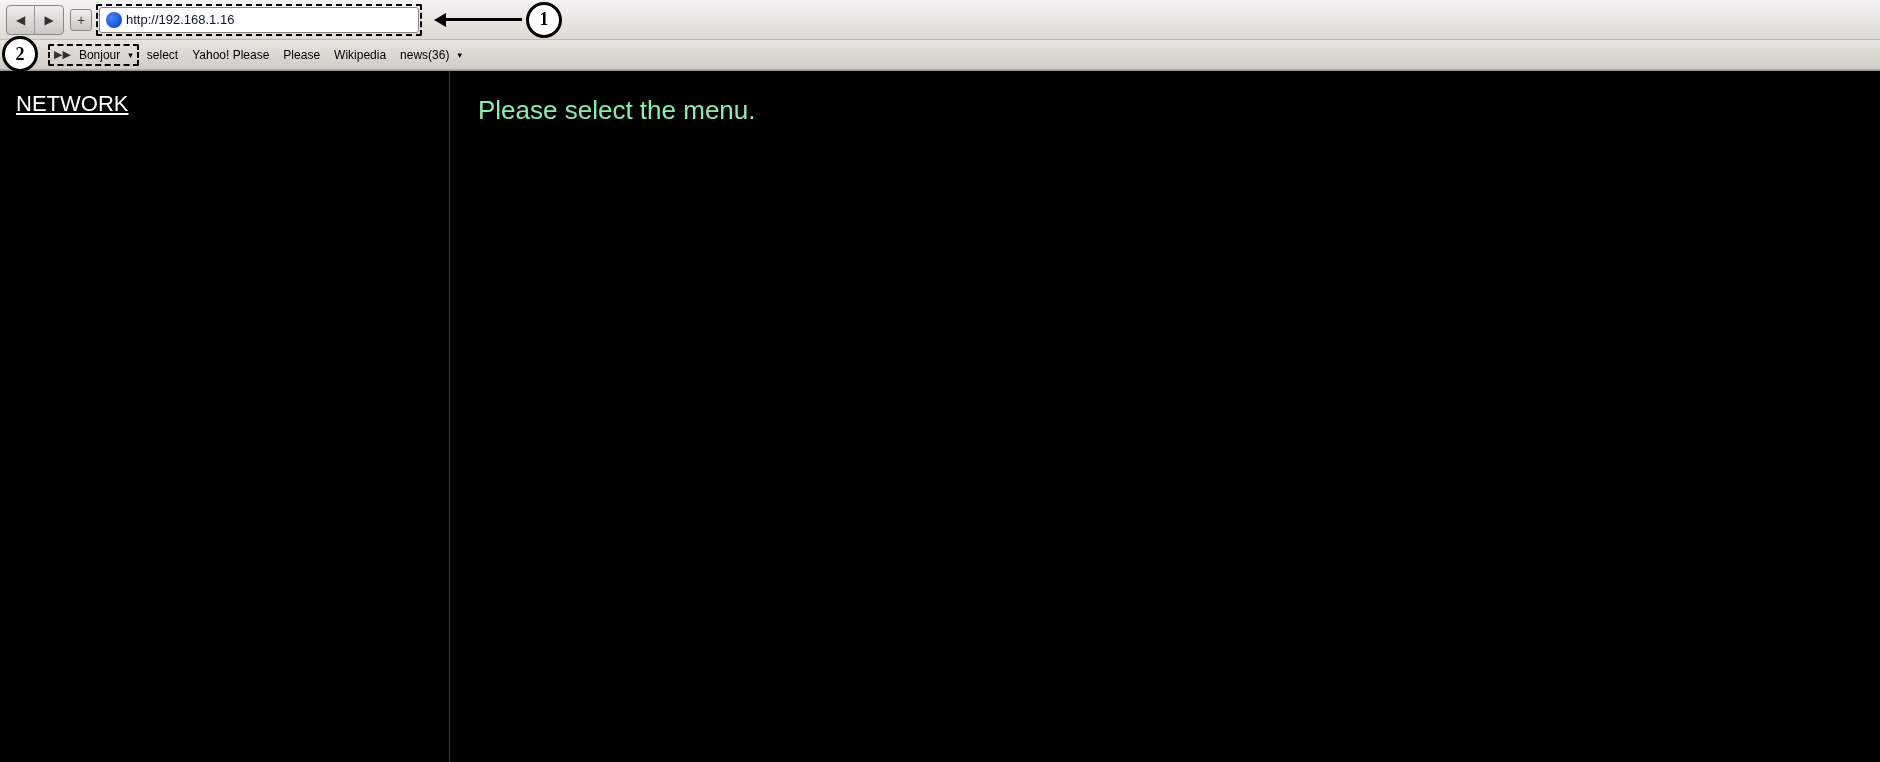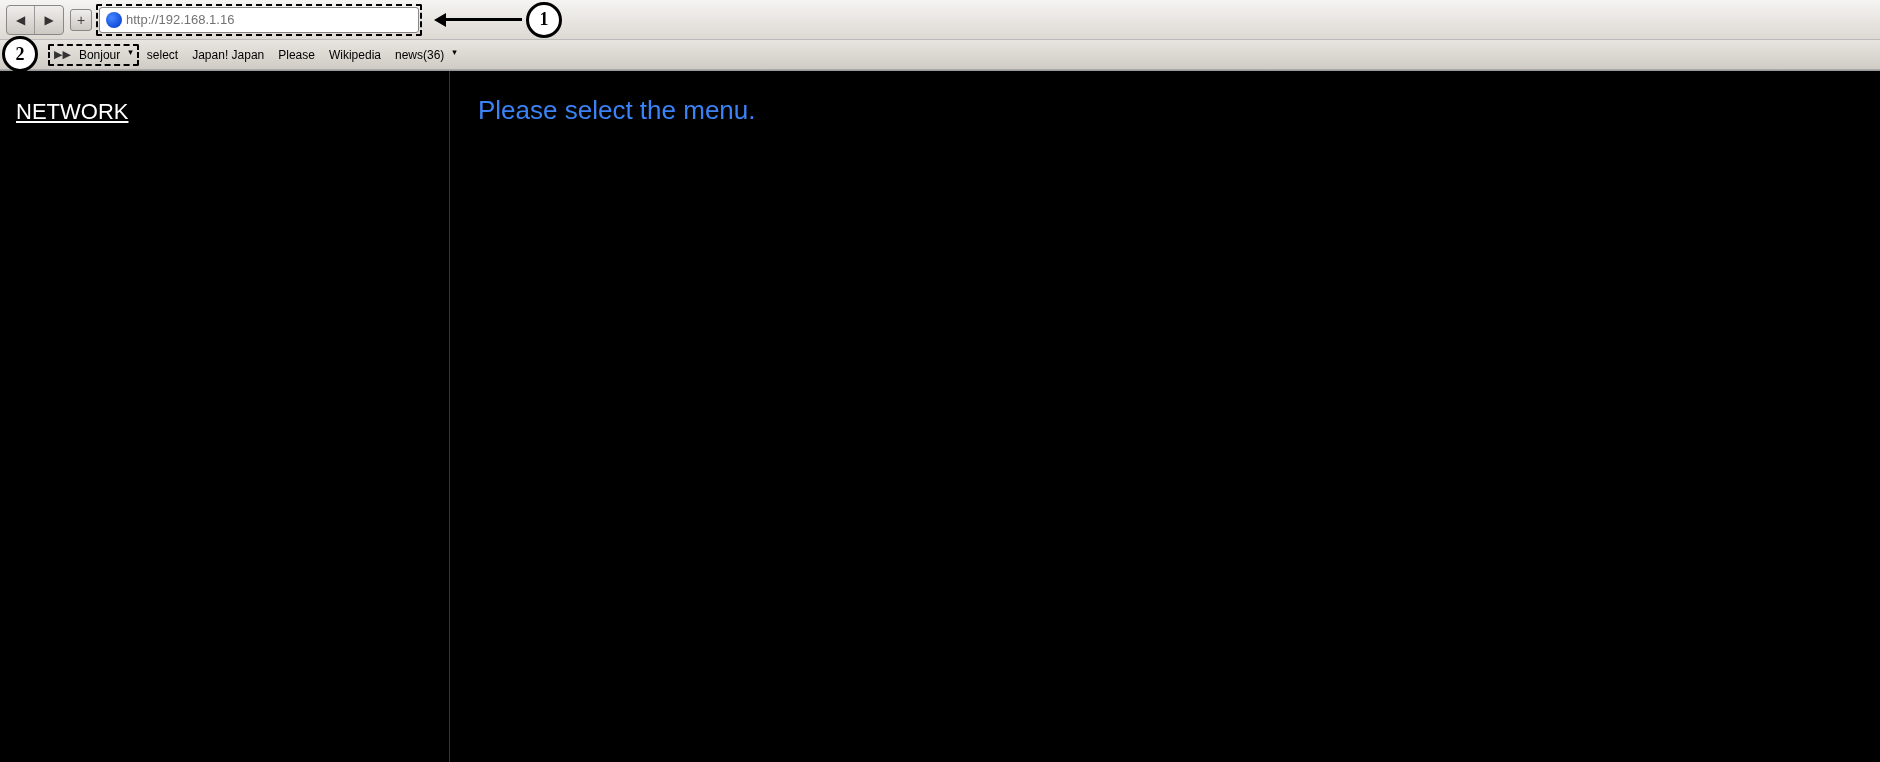--- a/index.html
+++ b/index.html
@@ -104,21 +104,21 @@
     .address-bar-icon {
       width: 16px;
       height: 16px;
       border-radius: 50%;
       background: radial-gradient(circle at 35% 35%, #4488ff, #0033cc);
       flex-shrink: 0;
     }
 
     .address-text {
       font-size: 13px;
-      color: #737373;
+      color: #0f172a;
       flex: 1;
     }
 
     
     .arrow-annotation {
       position: absolute;
       right: -140px;
       top: 50%;
       transform: translateY(-50%);
       display: flex;
@@ -209,62 +209,62 @@
     .bookmark-item {
       font-size: 12px;
       color: #000;
       cursor: pointer;
       padding: 1px 6px;
       white-space: nowrap;
     }
 
     .bookmark-dropdown {
       display: flex;
-      align-items: flex-start;
+      align-items: center;
       gap: 2px;
     }
 
     .dropdown-arrow {
       font-size: 9px;
     }
 
     
     .main-content {
       display: flex;
       width: 100%;
       height: calc(762px - 70px);
       background: #000;
     }
 
     
     .sidebar {
       width: 450px;
       background: #000;
       border-right: 1px solid #333;
-      padding: 28px 16px;
+      padding: 20px 16px;
     }
 
     .sidebar-link {
       color: white;
       text-decoration: underline;
       font-size: 22px;
       font-weight: normal;
       cursor: pointer;
       font-family: -apple-system, "Helvetica Neue", Arial, sans-serif;
     }
 
     
     .content-area {
       flex: 1;
       background: #000;
       padding: 24px 28px;
     }
 
     .content-message {
-      color: #3b82f6;
+      color: #86efac;
       font-size: 26px;
       font-weight: normal;
       font-family: -apple-system, "Helvetica Neue", Arial, sans-serif;
     }
   </style>
 </head>
 <body>
 
 <div class="browser-chrome">
 
@@ -299,21 +299,21 @@
     <div class="bookmark-dashed">
 
       <span class="bookmark-icon">▶▶</span>
       <div class="bookmark-dropdown">
         <span class="bookmark-item">Bonjour</span>
         <span class="dropdown-arrow">▾</span>
       </div>
     </div>
 
     <span class="bookmark-item">select</span>
-    <span class="bookmark-item">Japan! Japan</span>
+    <span class="bookmark-item">Yahoo! Please</span>
     <span class="bookmark-item">Please</span>
     <span class="bookmark-item">Wikipedia</span>
     <div class="bookmark-dropdown">
       <span class="bookmark-item">news(36)</span>
       <span class="dropdown-arrow">▾</span>
     </div>
   </div>
 </div>
 
 <div class="main-content">

